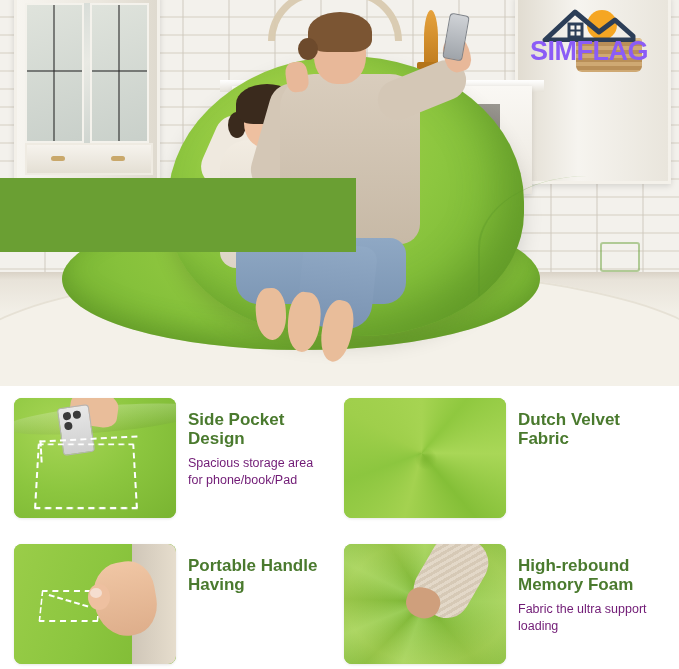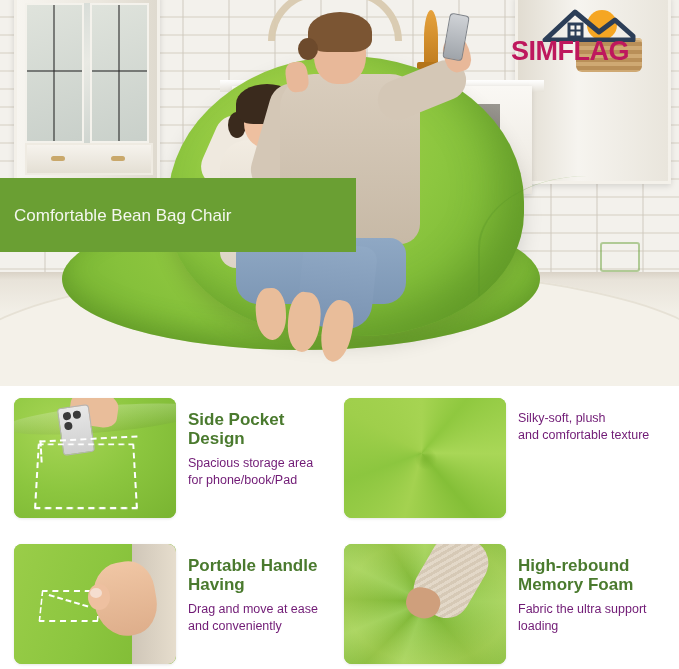--- a/index.html
+++ b/index.html
@@ -291,21 +291,22 @@
     width: 156px; height: 62px;
   }
   .logo-roof { position:absolute; left:30px; top:0; width:96px; height:34px; }
   .logo-sun{
     position:absolute; left:76px; top:2px; width:30px; height:30px;
     background:#f5a623; border-radius:50%;
   }
   .logo-text{
     position:absolute; left:0; top:28px; width:156px;
     font-size:27px; font-weight:bold; letter-spacing:-.5px;
-    color:#be185d;
+    color:#8b5cf6;
+    text-align:center;
     font-family:"Liberation Sans", sans-serif;
   }
 
   
   .features {
     position: absolute;
     left: 0; top: 392px;
     width: 679px; height: 277px;
   }
   .feature {
@@ -532,21 +533,20 @@
     <div class="logo-sun"></div>
     <svg class="logo-roof" viewBox="0 0 96 34">
       <path d="M4 32 L34 4 L58 24 L74 12 L92 28 L92 32 Z" fill="none" stroke="#2c3e57" stroke-width="5" stroke-linejoin="round"></path>
       <rect x="28" y="16" width="13" height="13" fill="none" stroke="#2c3e57" stroke-width="3"></rect>
       <path d="M34.5 16 L34.5 29 M28 22.5 L41 22.5" stroke="#2c3e57" stroke-width="2"></path>
     </svg>
     <div class="logo-text">SIMFLAG</div>
   </div>
 
   <div class="banner">
-    <div class="banner-sub">Comfortable Bean Bag Chair</div>
   </div>
 </div>
 
 <div class="features">
 
   <div class="feature f-topleft">
     <div class="thumb">
       <div class="t-fabric"></div>
       <div class="t-fold"></div>
       <div class="t-hand"></div>
@@ -562,39 +562,37 @@
       <div class="f-desc">Spacious storage area
 for phone/book/Pad</div>
     </div>
   </div>
 
   <div class="feature f-topright">
     <div class="thumb">
       <div class="t-swirl"></div>
     </div>
     <div class="f-text">
-      <div class="f-desc">Silky-soft, plush
-and comfortable texture</div>
+      <div class="f-title">Dutch Velvet
+Fabric</div>
     </div>
   </div>
 
   <div class="feature f-botleft">
     <div class="thumb">
       <div class="t-handle-bg"></div>
       <div class="t-wall3"></div>
       <div class="handle-outline"></div>
       <div class="t-hand3"></div>
       <div class="t-thumb3"></div>
       <div class="t-nail3"></div>
     </div>
     <div class="f-text">
       <div class="f-title">Portable Handle
 Having</div>
-      <div class="f-desc">Drag and move at ease
-and conveniently</div>
     </div>
   </div>
 
   <div class="feature f-botright">
     <div class="thumb">
       <div class="t-foam-bg"></div>
       <div class="t-foam-rays"></div>
       <div class="t-sleeve"></div>
       <div class="t-fist"></div>
     </div>

